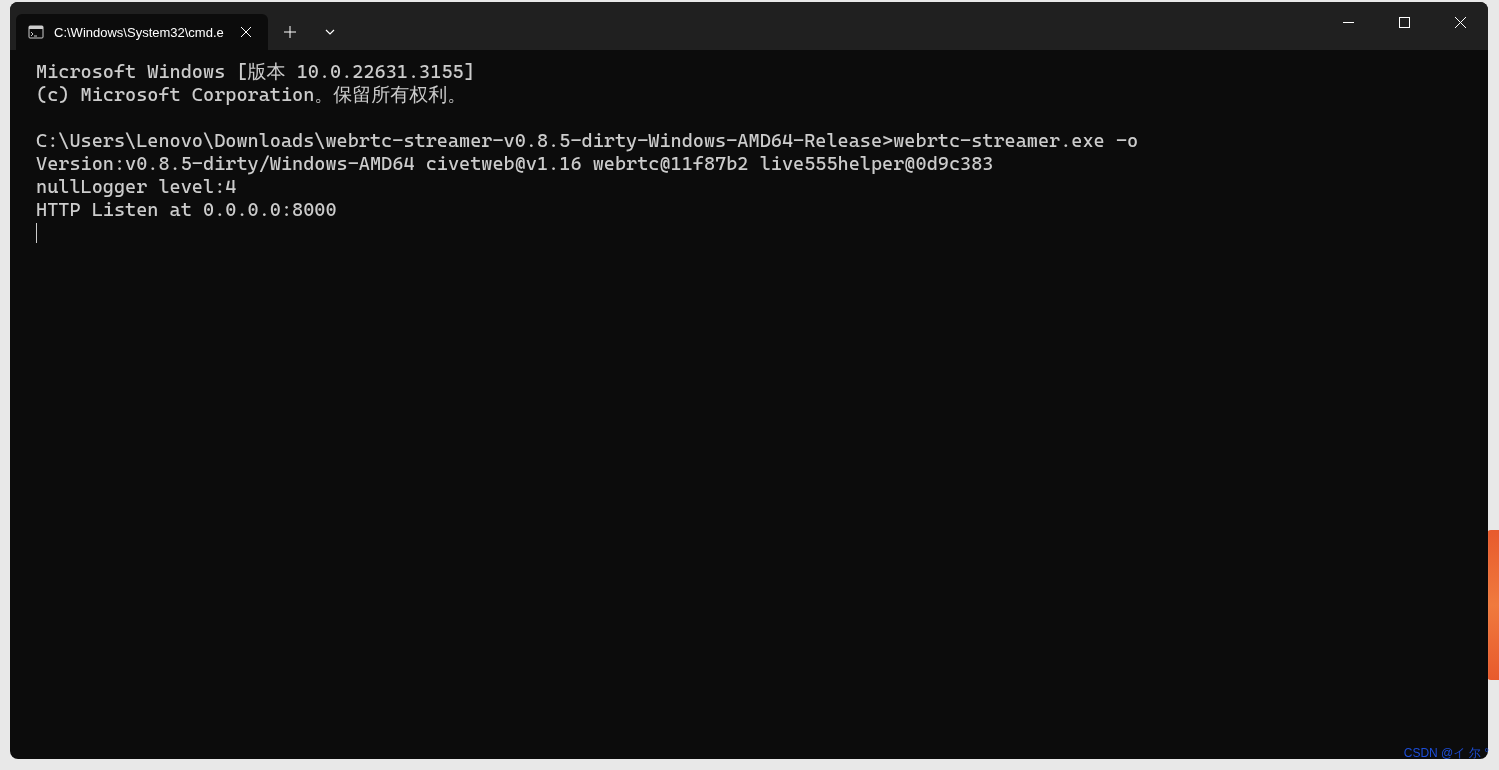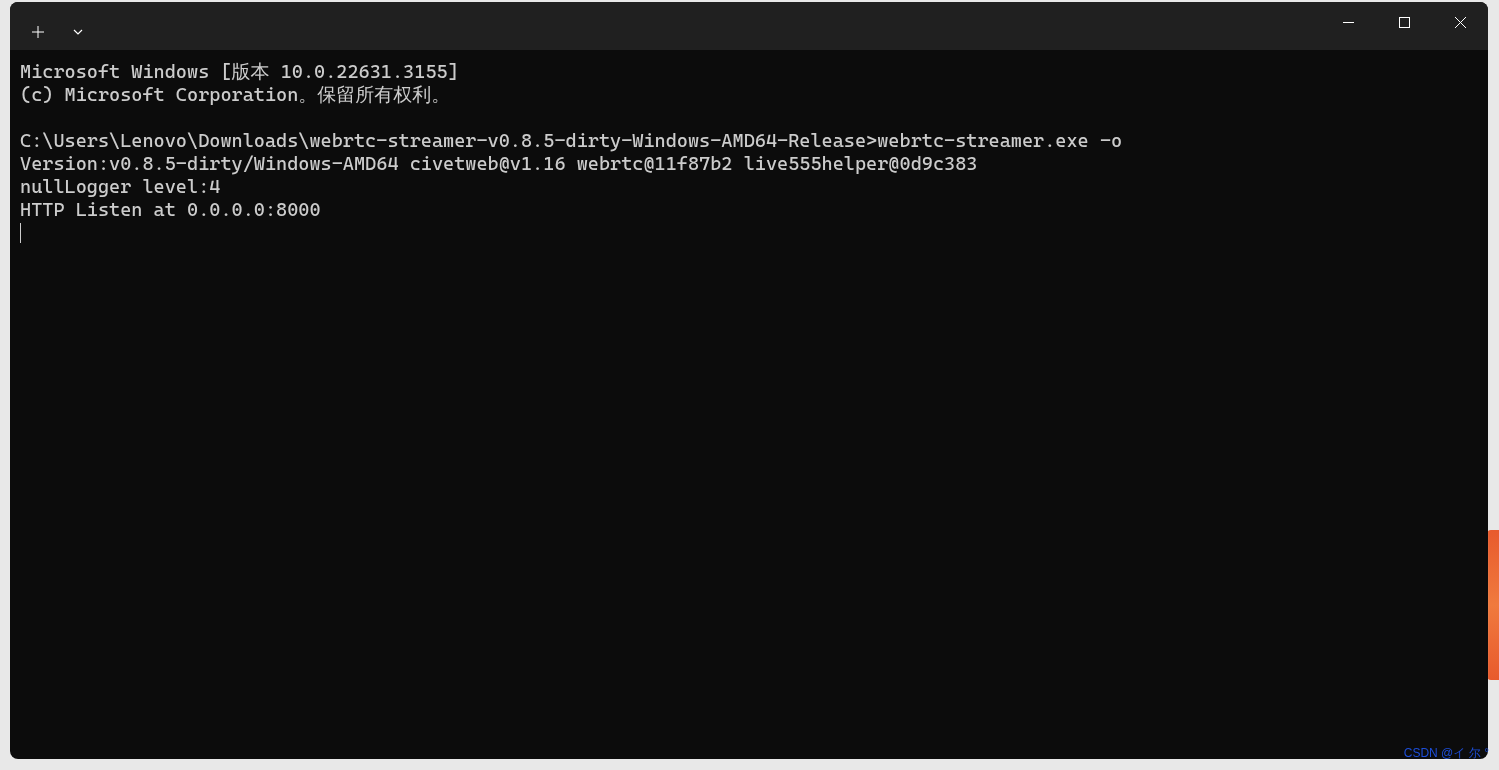--- a/index.html
+++ b/index.html
@@ -98,21 +98,21 @@
     width: 56px;
     height: 40px;
     display: flex;
     align-items: center;
     justify-content: center;
     color: #ffffff;
     cursor: pointer;
   }
 
   .terminal {
-    padding: 10px 10px;
+    padding: 10px 26px;
     font-family: Consolas, "Cascadia Mono", monospace;
     font-size: 19px;
     line-height: 23px;
     color: #cccccc;
     white-space: pre;
     letter-spacing: 0;
   }
   .cursor {
     display: inline-block;
     width: 1px;
@@ -141,20 +141,37 @@
   }
 </style>
 </head>
 <body>
 
 <div class="bg-sliver"></div>
 
 <div class="window">
   <div class="titlebar">
     <div class="tabs-region">
+      <div class="tab">
+        <span class="icon">
+          <svg width="16" height="16" viewBox="0 0 16 16">
+            <rect x="1" y="2" width="14" height="12" rx="1" fill="none" stroke="#cccccc" stroke-width="1"></rect>
+            <rect x="1" y="2" width="14" height="3" fill="#cccccc"></rect>
+            <path d="M3 8 L5 10 L3 12" stroke="#cccccc" stroke-width="1" fill="none"></path>
+            <line x1="6" y1="12" x2="9" y2="12" stroke="#cccccc" stroke-width="1"></line>
+          </svg>
+        </span>
+        <span class="title">C:\Windows\System32\cmd.e</span>
+        <span class="x">
+          <svg width="10" height="10" viewBox="0 0 10 10">
+            <line x1="0" y1="0" x2="10" y2="10" stroke="#ffffff" stroke-width="1"></line>
+            <line x1="10" y1="0" x2="0" y2="10" stroke="#ffffff" stroke-width="1"></line>
+          </svg>
+        </span>
+      </div>
       <div class="tab-btn">
         <svg width="12" height="12" viewBox="0 0 12 12">
           <line x1="6" y1="0" x2="6" y2="12" stroke="#ffffff" stroke-width="1"></line>
           <line x1="0" y1="6" x2="12" y2="6" stroke="#ffffff" stroke-width="1"></line>
         </svg>
       </div>
       <div class="tab-btn">
         <svg width="12" height="12" viewBox="0 0 12 12">
           <path d="M2 4 L6 8 L10 4" stroke="#ffffff" stroke-width="1.2" fill="none"></path>
         </svg>

